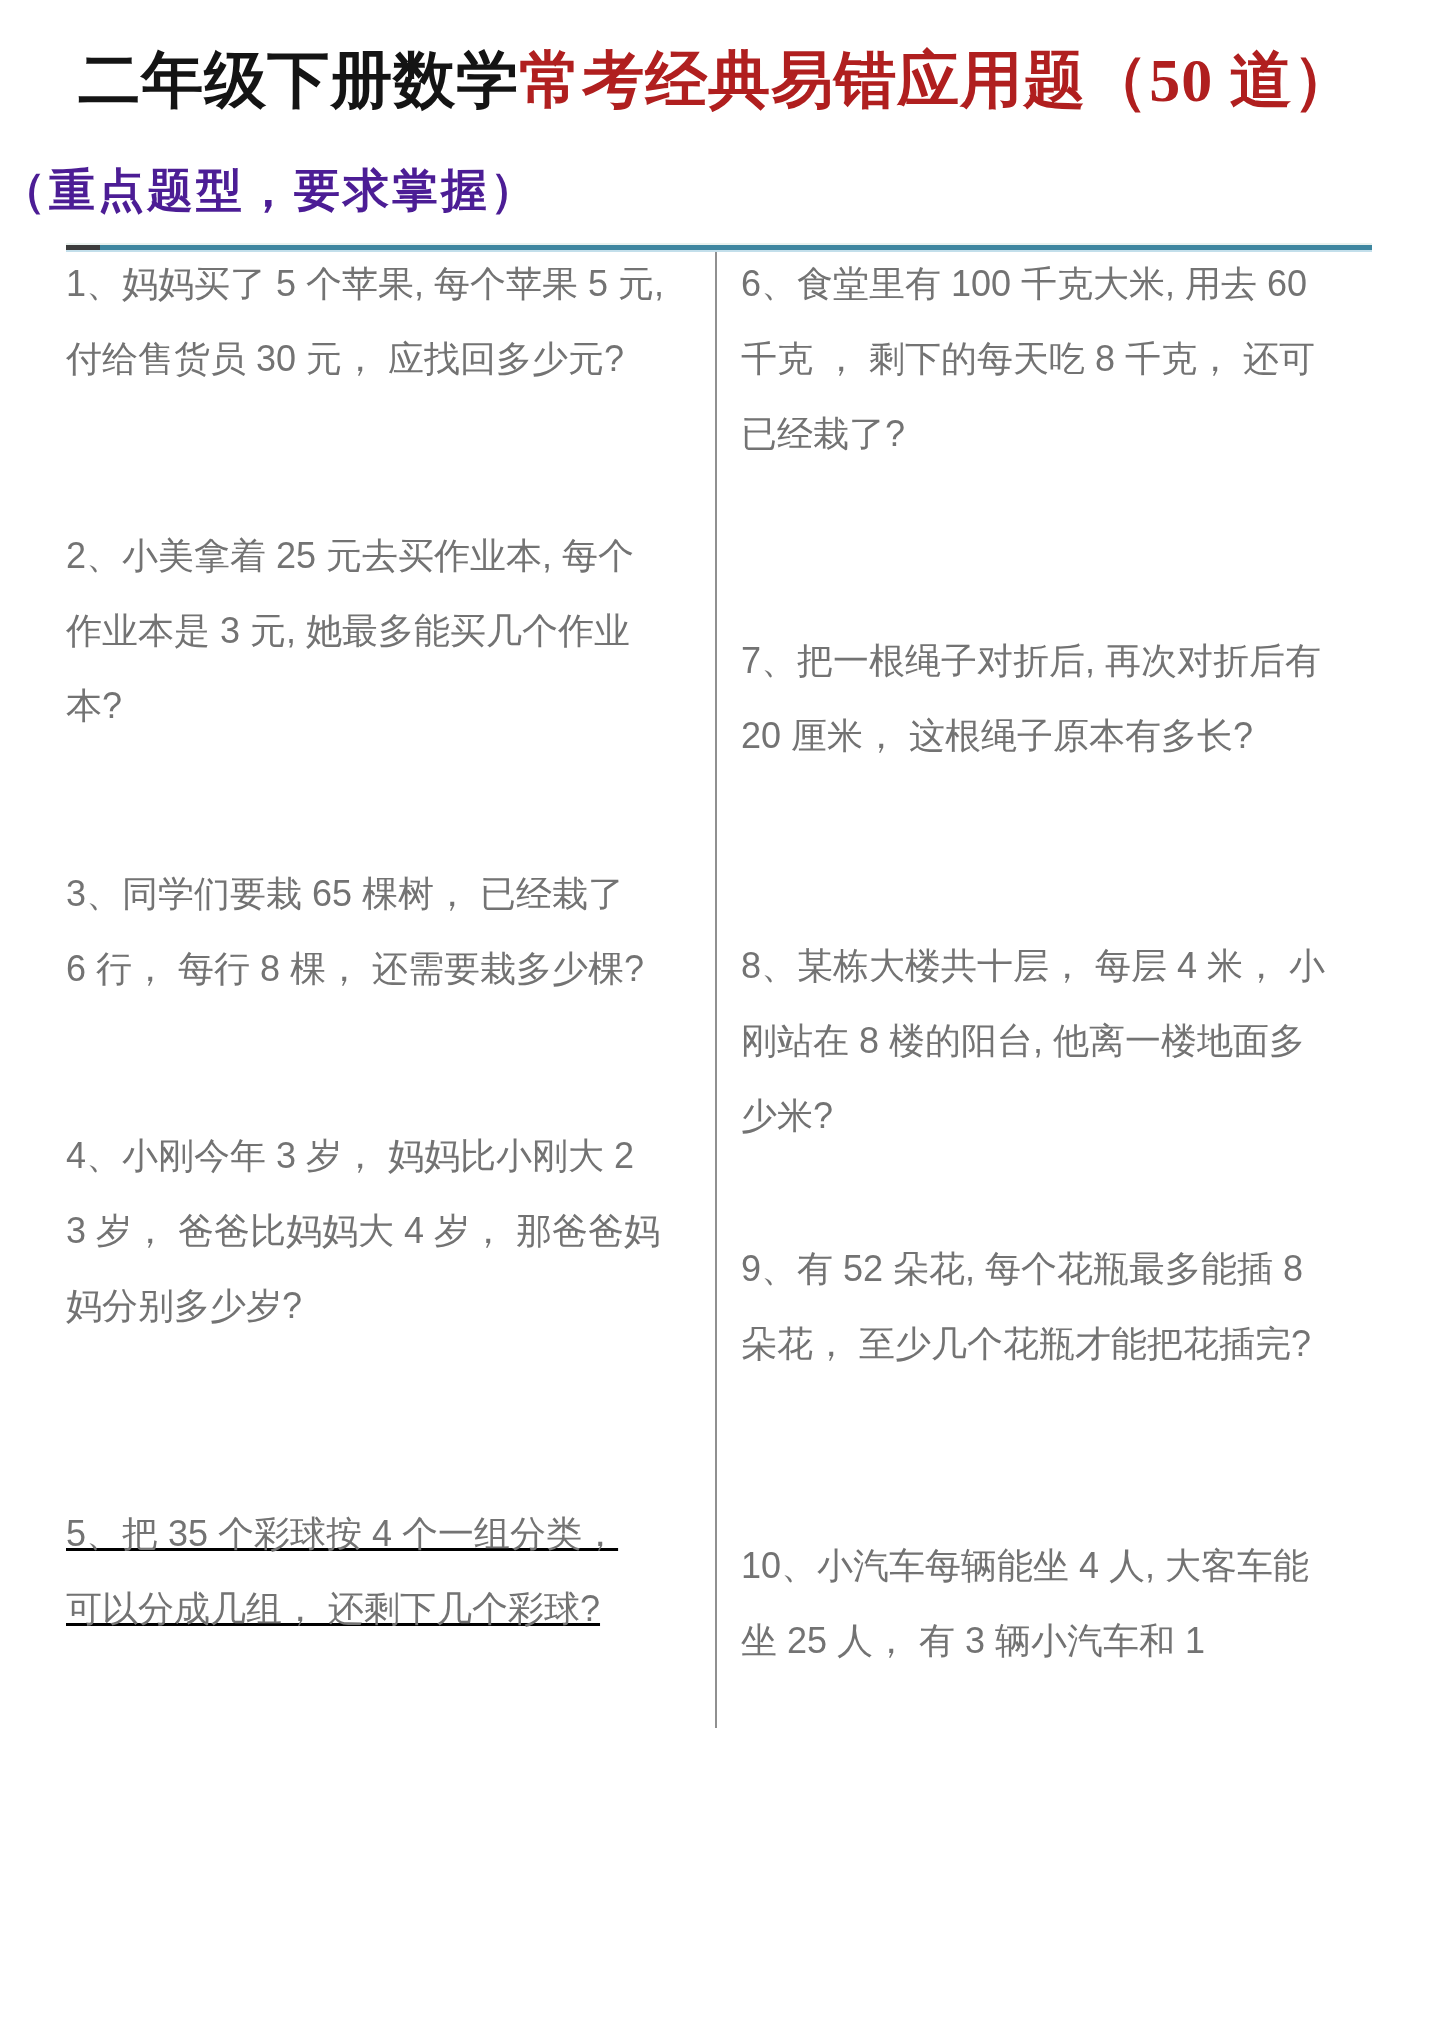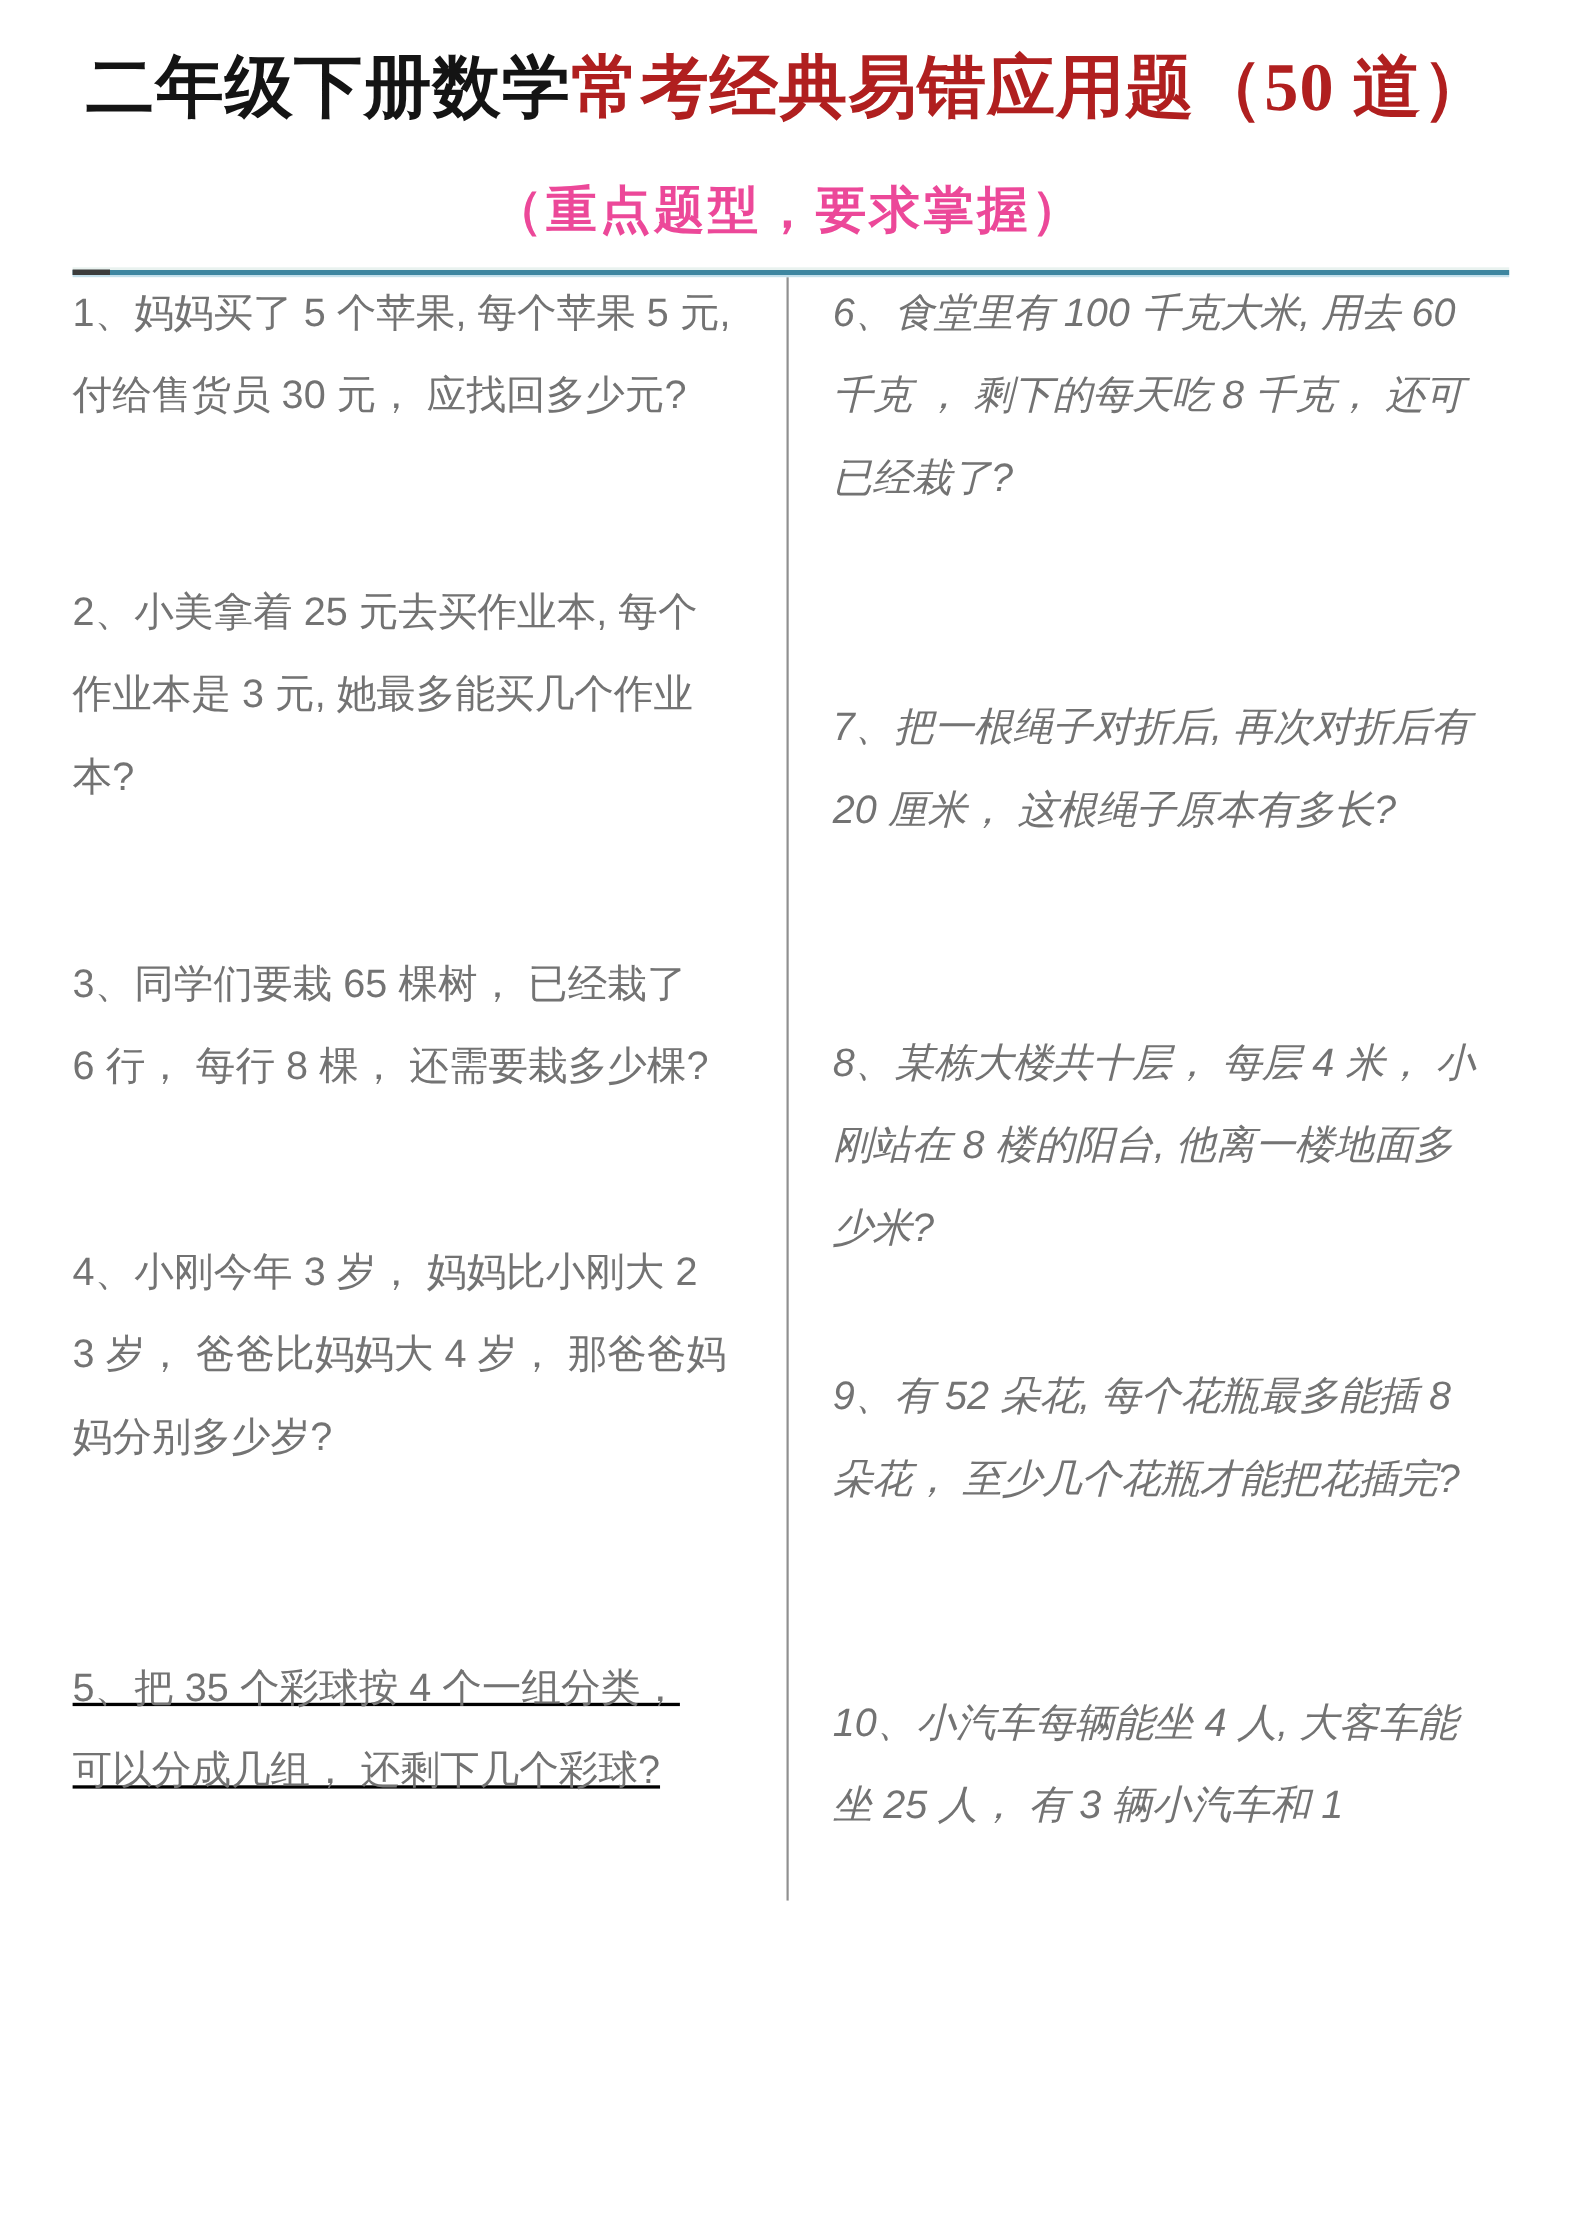--- a/index.html
+++ b/index.html
@@ -23,26 +23,25 @@
     line-height: 80px;
     font-weight: 900;
     letter-spacing: 1px;
     white-space: nowrap;
     color: #141414;
     font-family: "Liberation Serif", "DejaVu Serif", serif;
   }
   .title .red { color: #b01f1f; }
   .subtitle {
     margin-top: 35px;
-    text-align: center;
     font-size: 46px;
     line-height: 72px;
     font-weight: 700;
     letter-spacing: 3px;
-    color: #ec4899;
+    color: #4c1d95;
     font-family: "Liberation Serif", "DejaVu Serif", serif;
   }
   
   .rule {
     position: relative;
     margin: 16px 0 0 66px;
     width: 1306px;
     height: 9px;
     background: linear-gradient(
       to bottom,
@@ -66,22 +65,21 @@
     align-items: stretch;
   }
   .col { box-sizing: border-box; }
   .col.left  { width: 649px; }
   .divider {
     width: 2px;
     background: #909090;
   }
   .col.right {
     flex: 1;
-    padding-left: 40px;
-    font-style: italic;
+    padding-left: 24px;
   }
   .problem { margin: 0; }
   .line {
     margin: 0;
     font-size: 36px;
     line-height: 75px;
     color: #737373;
     white-space: pre;
   }
   .col.left  .problem:nth-of-type(1) { margin-top: -6px; }

